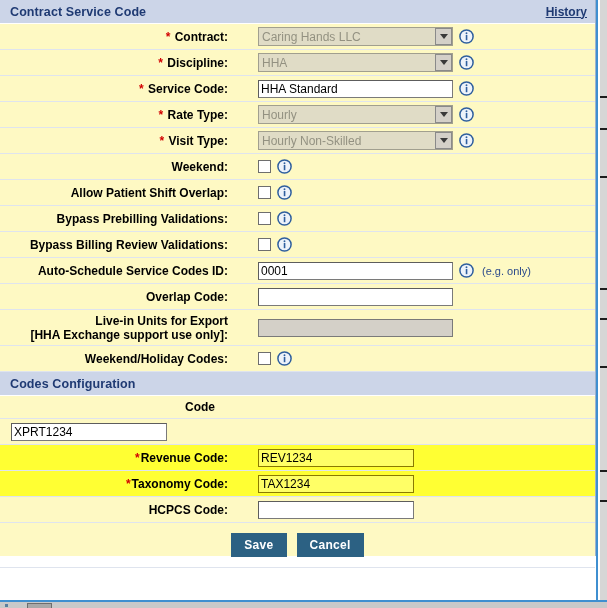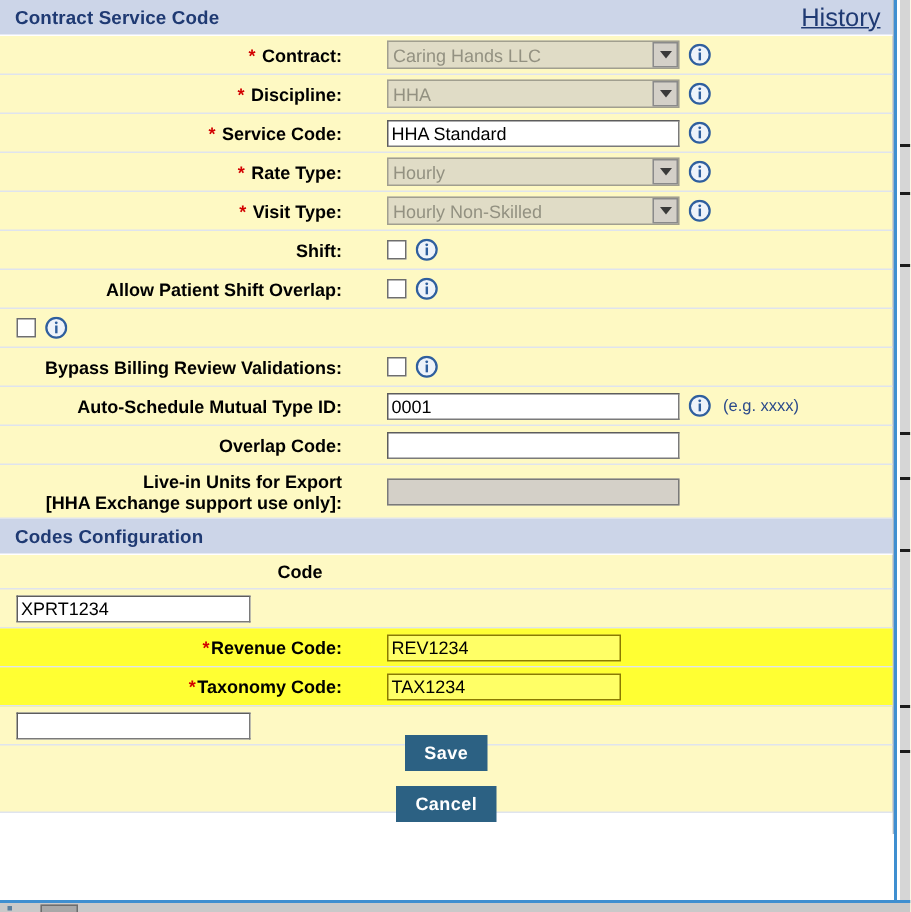--- a/index.html
+++ b/index.html
@@ -21,21 +21,21 @@
          border-right:1px solid #9fb2cc;}
 
   
   .sect{
     height:24px;background:#ccd5e8;
     display:flex;align-items:center;justify-content:space-between;
     padding:0 8px 0 10px;box-sizing:border-box;
     border-bottom:1px solid #fff;
   }
   .sect .t{font-weight:bold;font-size:12.5px;color:#1f3a73;letter-spacing:.1px;}
-  .sect a.hist{font-weight:normal;font-size:17px;color:#1f3a73;text-decoration:underline;cursor:pointer;}
+  .sect a.hist{font-weight:bold;font-size:12px;color:#1f3a73;text-decoration:underline;cursor:pointer;}
 
   
   .row{
     display:flex;align-items:center;
     min-height:26px;
     border-bottom:1px solid #dfe4ee;
     box-sizing:border-box;
   }
   .lbl{
     width:247px;min-width:247px;
@@ -94,21 +94,21 @@
   }
   .codehdr .sp{width:185px;min-width:185px;}
   .codehdr .ch{font-weight:bold;font-size:12px;}
 
   .hl{background:#ffff33;}
   .hl .lbl{background:#ffff33;}
   .row.hl input.txt{border:1px solid #8a7a00;background:#ffff66;}
 
   
   .btnbar{height:44px;display:flex;align-items:center;justify-content:center;gap:10px;
-          border-bottom:1px solid #dfe4ee;flex-direction:column;}
+          border-bottom:1px solid #dfe4ee;}
   .btn{
     background:#2c6183;color:#fff;font-weight:bold;font-size:12px;
     border:none;padding:5px 13px;cursor:pointer;
     font-family:"Liberation Sans",sans-serif;letter-spacing:.3px;
   }
   .tail{height:23px;background:#fff;}
 
   
   .hbar{position:absolute;left:0;bottom:0;width:607px;height:8px;background:#c9c9c9;border-top:2px solid #3f8fd0;box-sizing:border-box;}
   .hbar .thumb{position:absolute;left:27px;top:1px;width:25px;height:6px;background:#a8a8a8;border:1px solid #6d6d6d;box-sizing:border-box;}
@@ -207,21 +207,21 @@
             <span class="info">
               <svg width="15" height="15" viewBox="0 0 15 15">
                 <circle cx="7.5" cy="7.5" r="6.6" fill="#eef3fa" stroke="#2f5f9e" stroke-width="1.5"></circle>
                 <circle cx="7.5" cy="4.2" r="0.95" fill="#2f5f9e"></circle>
                 <rect x="6.75" y="6" width="1.6" height="5.2" fill="#2f5f9e"></rect>
               </svg>
             </span>
           </div>
         </div>
         <div class="row">
-          <div class="lbl">Shift:</div>
+          <div class="lbl">Weekend:</div>
           <div class="fld">
             <span class="cbx"></span>
             <span class="info">
               <svg width="15" height="15" viewBox="0 0 15 15">
                 <circle cx="7.5" cy="7.5" r="6.6" fill="#eef3fa" stroke="#2f5f9e" stroke-width="1.5"></circle>
                 <circle cx="7.5" cy="4.2" r="0.95" fill="#2f5f9e"></circle>
                 <rect x="6.75" y="6" width="1.6" height="5.2" fill="#2f5f9e"></rect>
               </svg>
             </span>
           </div>
@@ -233,20 +233,21 @@
             <span class="info">
               <svg width="15" height="15" viewBox="0 0 15 15">
                 <circle cx="7.5" cy="7.5" r="6.6" fill="#eef3fa" stroke="#2f5f9e" stroke-width="1.5"></circle>
                 <circle cx="7.5" cy="4.2" r="0.95" fill="#2f5f9e"></circle>
                 <rect x="6.75" y="6" width="1.6" height="5.2" fill="#2f5f9e"></rect>
               </svg>
             </span>
           </div>
         </div>
         <div class="row">
+          <div class="lbl">Bypass Prebilling Validations:</div>
           <div class="fld">
             <span class="cbx"></span>
             <span class="info">
               <svg width="15" height="15" viewBox="0 0 15 15">
                 <circle cx="7.5" cy="7.5" r="6.6" fill="#eef3fa" stroke="#2f5f9e" stroke-width="1.5"></circle>
                 <circle cx="7.5" cy="4.2" r="0.95" fill="#2f5f9e"></circle>
                 <rect x="6.75" y="6" width="1.6" height="5.2" fill="#2f5f9e"></rect>
               </svg>
             </span>
           </div>
@@ -258,43 +259,56 @@
             <span class="info">
               <svg width="15" height="15" viewBox="0 0 15 15">
                 <circle cx="7.5" cy="7.5" r="6.6" fill="#eef3fa" stroke="#2f5f9e" stroke-width="1.5"></circle>
                 <circle cx="7.5" cy="4.2" r="0.95" fill="#2f5f9e"></circle>
                 <rect x="6.75" y="6" width="1.6" height="5.2" fill="#2f5f9e"></rect>
               </svg>
             </span>
           </div>
         </div>
         <div class="row">
-          <div class="lbl">Auto-Schedule Mutual Type ID:</div>
+          <div class="lbl">Auto-Schedule Service Codes ID:</div>
           <div class="fld">
             <input type="text" class="txt w195" value="0001" style="">
             <span class="info">
               <svg width="15" height="15" viewBox="0 0 15 15">
                 <circle cx="7.5" cy="7.5" r="6.6" fill="#eef3fa" stroke="#2f5f9e" stroke-width="1.5"></circle>
                 <circle cx="7.5" cy="4.2" r="0.95" fill="#2f5f9e"></circle>
                 <rect x="6.75" y="6" width="1.6" height="5.2" fill="#2f5f9e"></rect>
               </svg>
             </span>
-            <span class="hint">(e.g. xxxx)</span>
+            <span class="hint">(e.g. only)</span>
           </div>
         </div>
         <div class="row">
           <div class="lbl">Overlap Code:</div>
           <div class="fld">
             <input type="text" class="txt w195" value="" style="">
           </div>
         </div>
         <div class="row" style="min-height: 36px;">
           <div class="lbl">Live-in Units for Export<br>[HHA Exchange support use only]:</div>
           <div class="fld">
             <input type="text" class="txt w195 disabled" value="" disabled="" style="">
+          </div>
+        </div>
+        <div class="row">
+          <div class="lbl">Weekend/Holiday Codes:</div>
+          <div class="fld">
+            <span class="cbx"></span>
+            <span class="info">
+              <svg width="15" height="15" viewBox="0 0 15 15">
+                <circle cx="7.5" cy="7.5" r="6.6" fill="#eef3fa" stroke="#2f5f9e" stroke-width="1.5"></circle>
+                <circle cx="7.5" cy="4.2" r="0.95" fill="#2f5f9e"></circle>
+                <rect x="6.75" y="6" width="1.6" height="5.2" fill="#2f5f9e"></rect>
+              </svg>
+            </span>
           </div>
         </div>
       </div>
 
     <div class="sect">
       <span class="t">Codes Configuration</span>
     </div>
 
     <div class="codehdr">
       <span class="sp"></span>
@@ -313,20 +327,21 @@
             <input type="text" class="txt w156" value="REV1234" style="">
           </div>
         </div>
         <div class="row hl">
           <div class="lbl"><span class="req">*</span>Taxonomy Code:</div>
           <div class="fld">
             <input type="text" class="txt w156" value="TAX1234" style="">
           </div>
         </div>
         <div class="row">
+          <div class="lbl">HCPCS Code:</div>
           <div class="fld">
             <input type="text" class="txt w156" value="" style="">
           </div>
         </div>
       </div>
 
     <div class="btnbar">
       <button class="btn">Save</button>
       <button class="btn">Cancel</button>
     </div>

